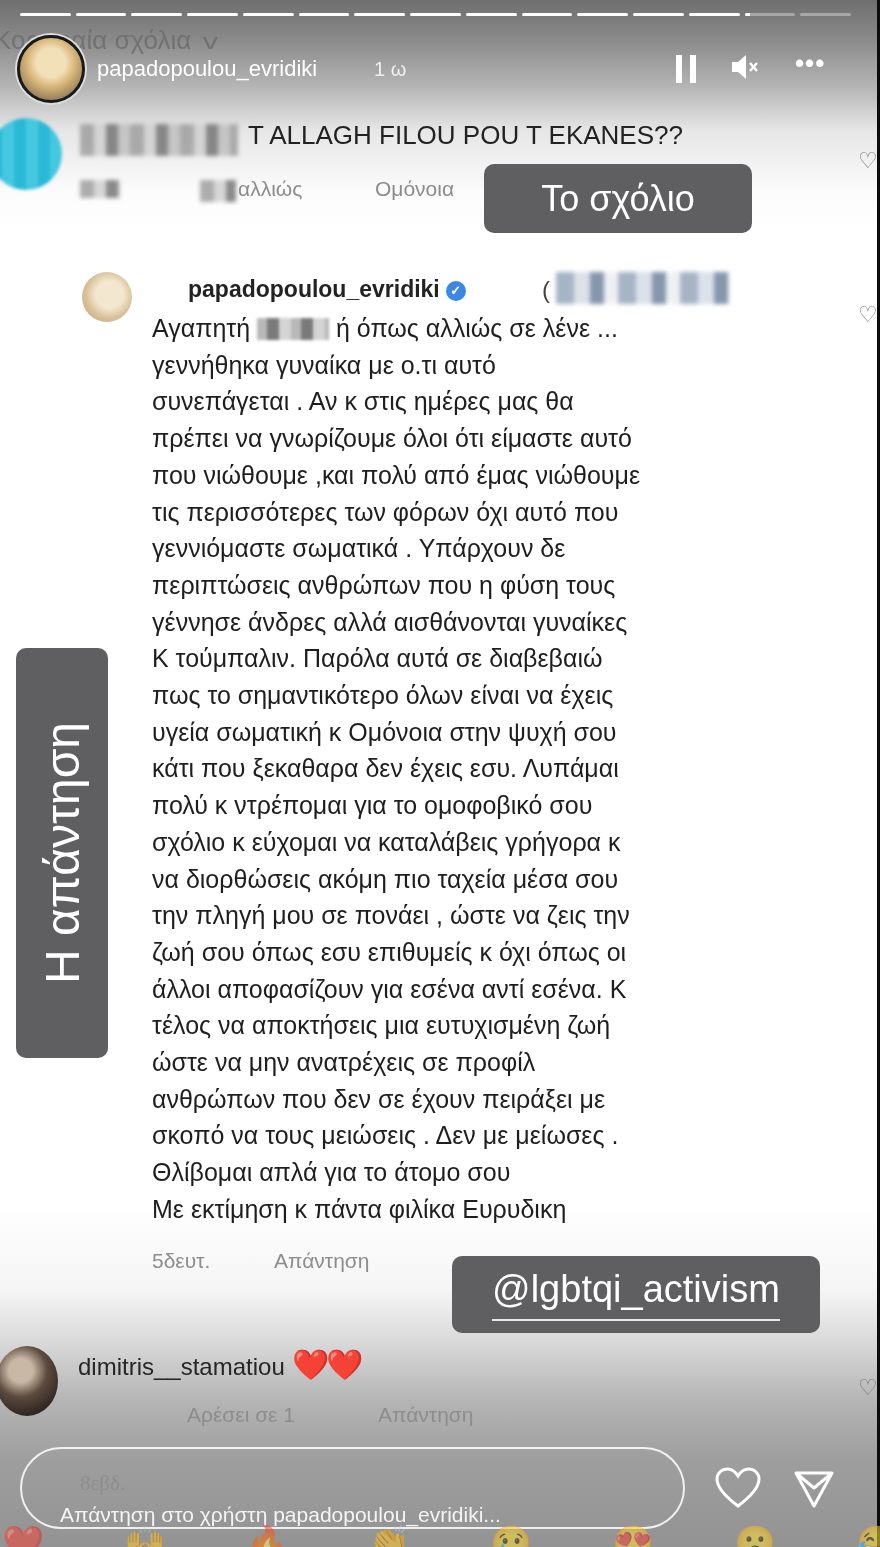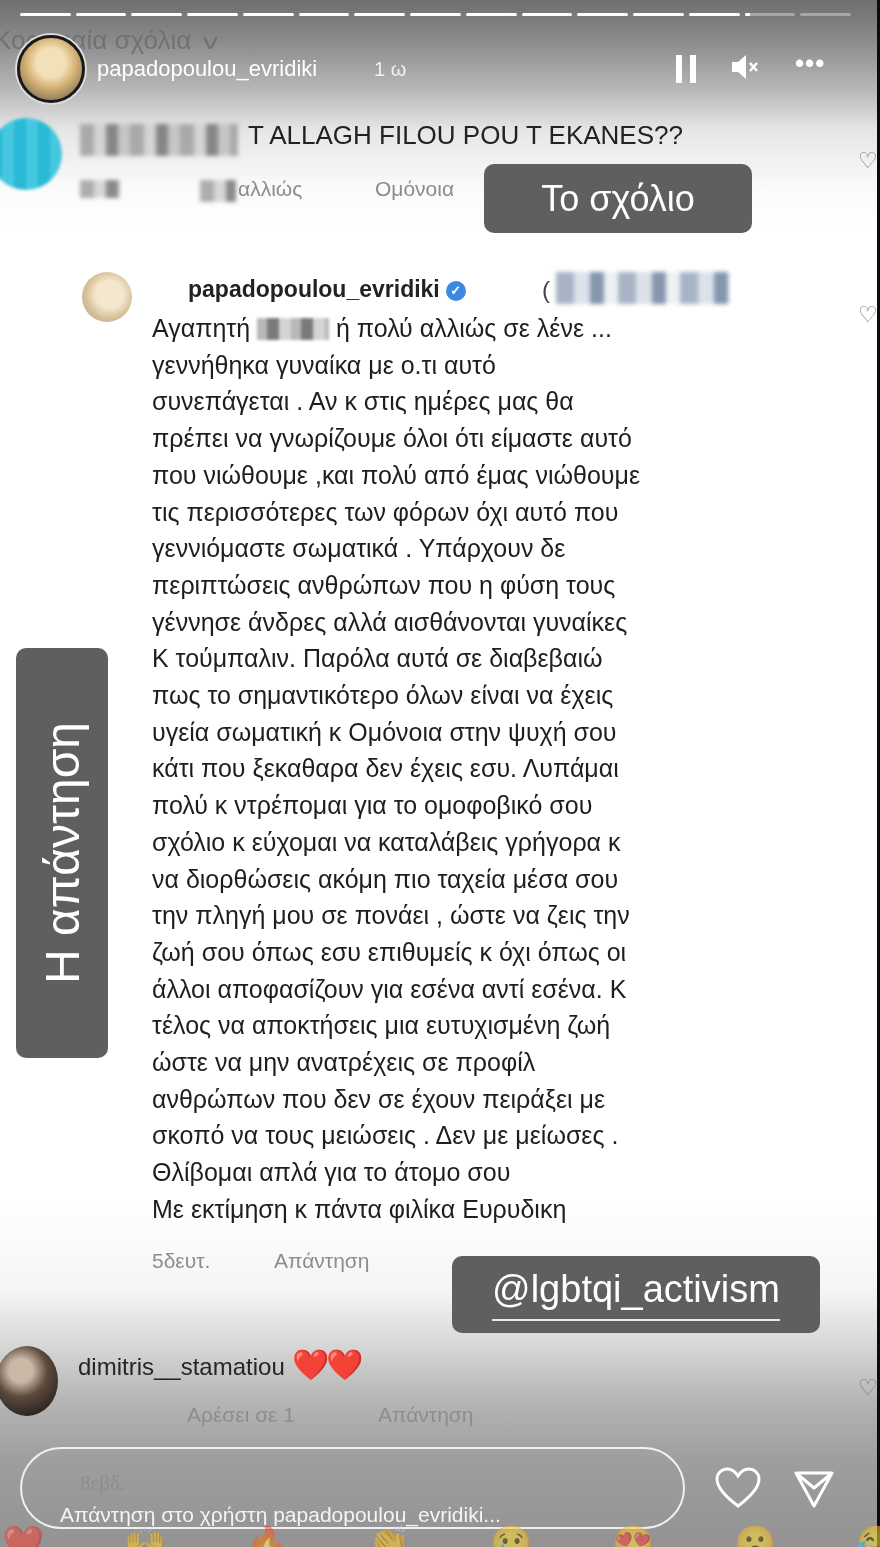--- a/index.html
+++ b/index.html
@@ -171,21 +171,21 @@
 <div class="label-comment">Το σχόλιο</div>
 <div class="edge-heart" style="top:148px;">♡</div>
 
 <div class="r-avatar"></div>
 <div class="r-user">
   <span>papadopoulou_evridiki</span><span class="verified">✓</span>
 </div>
 <div class="r-paren">(</div>
 <div class="r-blur"></div>
 <div class="edge-heart" style="top:302px;">♡</div>
-<div class="r-body"><span>Αγαπητή</span> <span class="r-name-blur"></span> <span>ή πολύ αλλιώς σε λένε ...</span>
+<div class="r-body"><span>Αγαπητή</span> <span class="r-name-blur"></span> <span>ή όπως αλλιώς σε λένε ...</span>
 <span>γεννήθηκα γυναίκα με ο.τι αυτό
 συνεπάγεται . Αν κ στις ημέρες μας θα
 πρέπει να γνωρίζουμε όλοι ότι είμαστε αυτό
 που νιώθουμε ,και πολύ από έμας  νιώθουμε
 τις περισσότερες των φόρων όχι αυτό που
 γεννιόμαστε σωματικά . Υπάρχουν δε
 περιπτώσεις ανθρώπων που η φύση τους
 γέννησε άνδρες  αλλά αισθάνονται γυναίκες
 Κ τούμπαλιν. Παρόλα αυτά σε διαβεβαιώ
 πως το σημαντικότερο όλων είναι να έχεις

